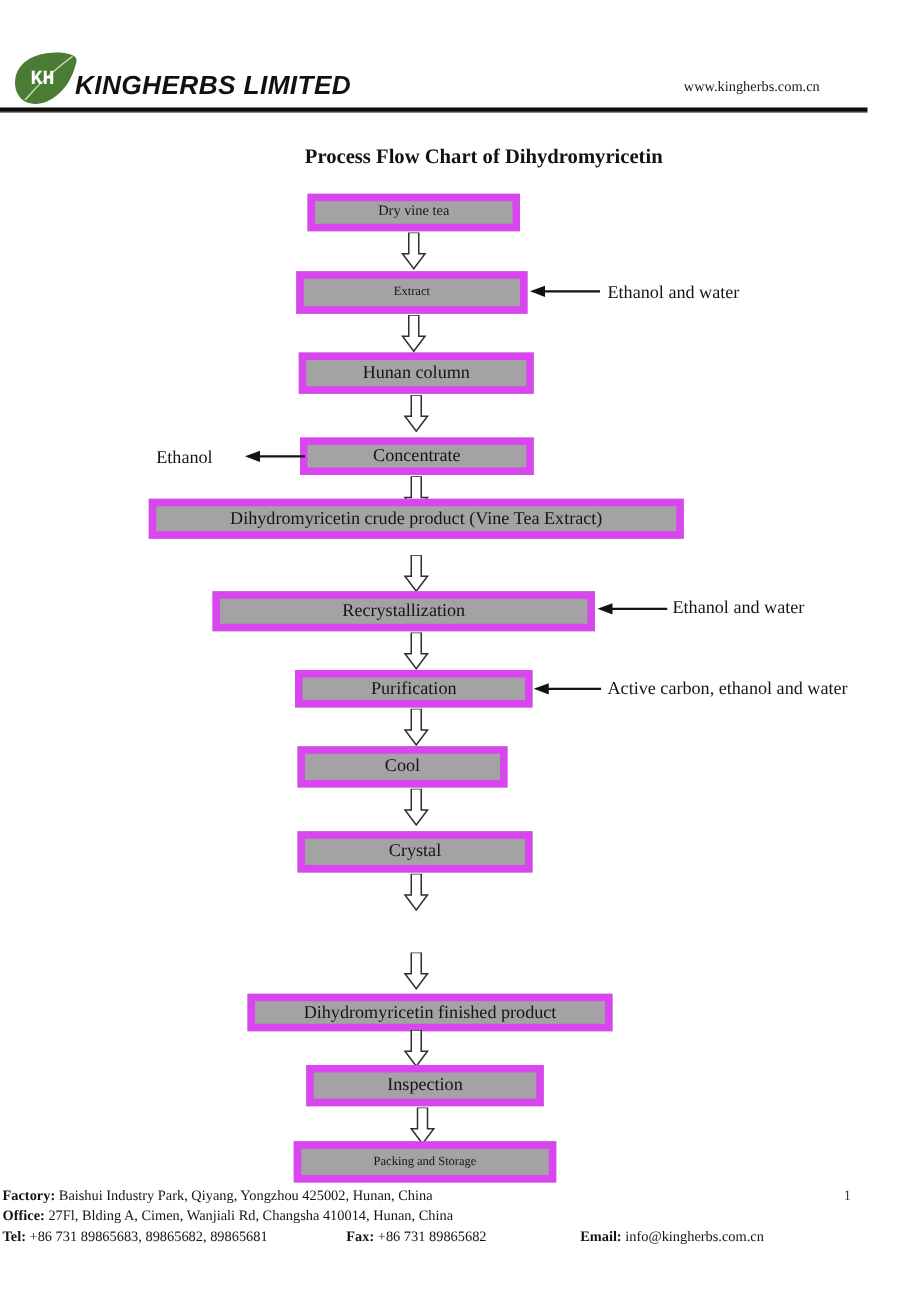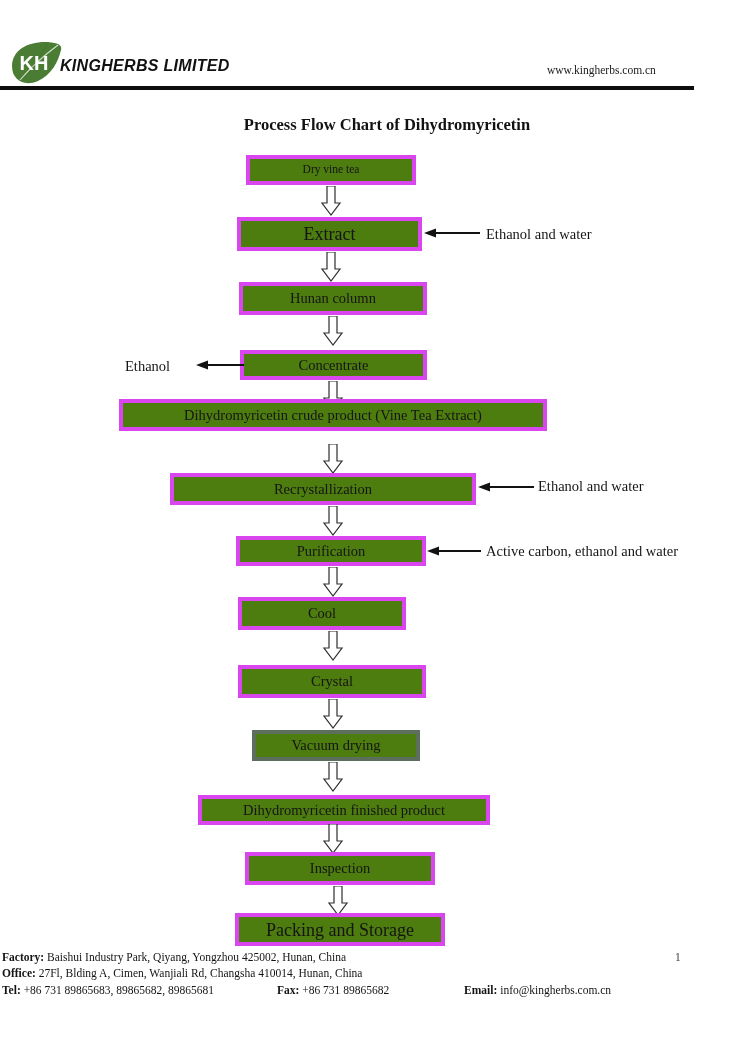--- a/index.html
+++ b/index.html
@@ -37,36 +37,36 @@
     height: 46px;
   }
   #logo-text {
     position: absolute;
     left: 0; top: 0;
     width: 56px;
     height: 46px;
     display: flex;
     align-items: center;
     justify-content: center;
-    font-family: Liberation Sans, sans-serif;
+    font-family: Liberation Mono, monospace;
     font-weight: bold;
-    font-size: 20px;
+    font-size: 16px;
     color: #ffffff;
     letter-spacing: 0px;
     padding-right: 4px;
     box-sizing: border-box;
   }
   #company-name {
     position: absolute;
     left: 60px;
     top: 57px;
     font-family: "Liberation Sans", sans-serif;
     font-weight: bold;
     font-style: italic;
-    font-size: 16px;
+    font-size: 21px;
     letter-spacing: 0.3px;
     color: #111111;
     white-space: nowrap;
   }
   #header-url {
     position: absolute;
     left: 547px;
     top: 64px;
     font-family: "Liberation Serif", serif;
     font-size: 11.5px;
@@ -102,37 +102,37 @@
   #flowchart {
     position: absolute;
     top: 150px;
     left: 0;
     width: 738px;
     height: 790px;
   }
   .flow-box {
     position: absolute;
     box-sizing: border-box;
-    border: 4px solid #d946ef;
-    background: #4d7c0f;
+    border: 6px solid #d946ef;
+    background: #a3a3a3;
     display: flex;
     align-items: center;
     justify-content: center;
     text-align: right;
     font-family: "Liberation Serif", serif;
     color: #151515;
     white-space: nowrap;
     line-height: 1;
   }
   .flow-box.greenish {
     border-color: #5c6f5c;
   }
   .flow-box.small-text { font-size: 11.5px; }
   .flow-box.mid-text   { font-size: 14.5px; }
-  .flow-box.big-text   { font-size: 18px; }
+  .flow-box.big-text   { font-size: 10px; }
 
   
   .down-arrow {
     position: absolute;
     width: 22px;
     height: 30px;
   }
   .down-arrow svg { display: block; }
 
   
@@ -289,21 +289,20 @@
     </svg>
   </div>
 
   <div class="flow-box mid-text" style="left:238px; top:515px; width:188px; height:33px;">Crystal</div>
   <div class="down-arrow" style="left:322px; top:549px;">
     <svg width="22" height="30" viewBox="0 0 22 30">
       <path d="M7 0 L15 0 L15 17 L20 17 L11 29 L2 17 L7 17 Z" fill="#ffffff" stroke="#2e2e2e" stroke-width="1.2"></path>
     </svg>
   </div>
 
-  <div class="flow-box mid-text greenish" style="left:252px; top:580px; width:168px; height:31px;">Vacuum drying</div>
   <div class="down-arrow" style="left:322px; top:612px;">
     <svg width="22" height="30" viewBox="0 0 22 30">
       <path d="M7 0 L15 0 L15 17 L20 17 L11 29 L2 17 L7 17 Z" fill="#ffffff" stroke="#2e2e2e" stroke-width="1.2"></path>
     </svg>
   </div>
 
   <div class="flow-box mid-text" style="left:198px; top:645px; width:292px; height:30px;">Dihydromyricetin finished product</div>
   <div class="down-arrow" style="left:322px; top:674px;">
     <svg width="22" height="30" viewBox="0 0 22 30">
       <path d="M7 0 L15 0 L15 17 L20 17 L11 29 L2 17 L7 17 Z" fill="#ffffff" stroke="#2e2e2e" stroke-width="1.2"></path>

